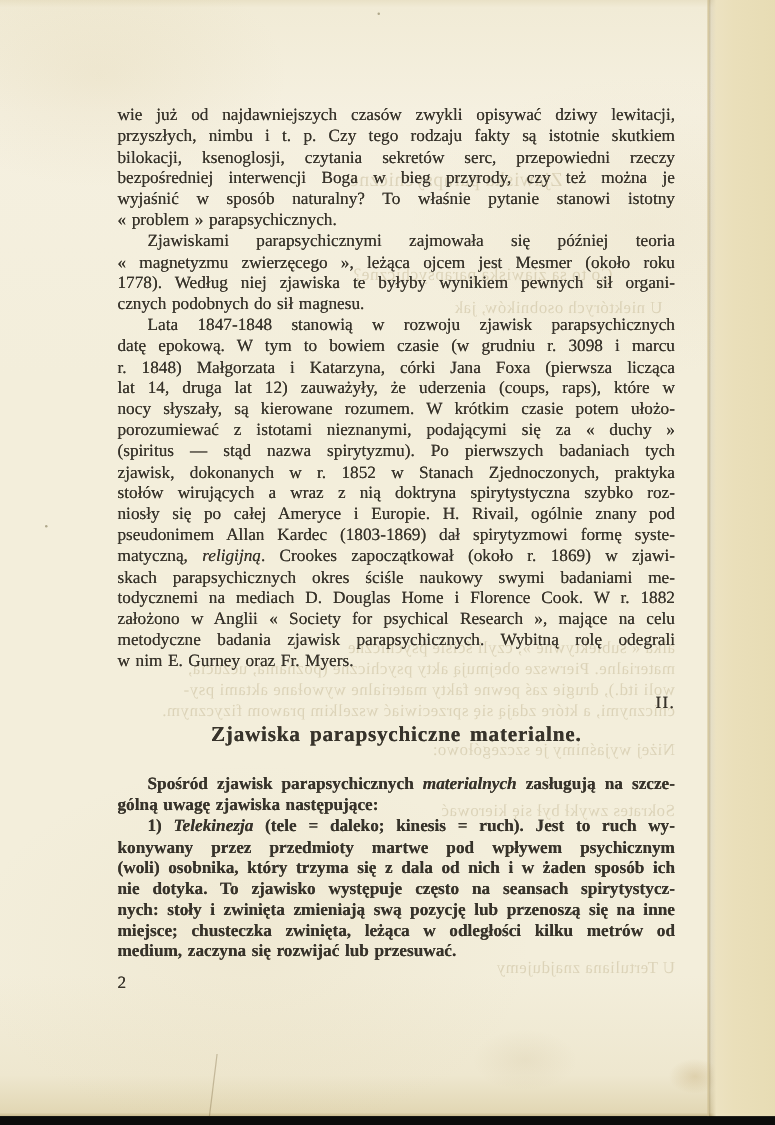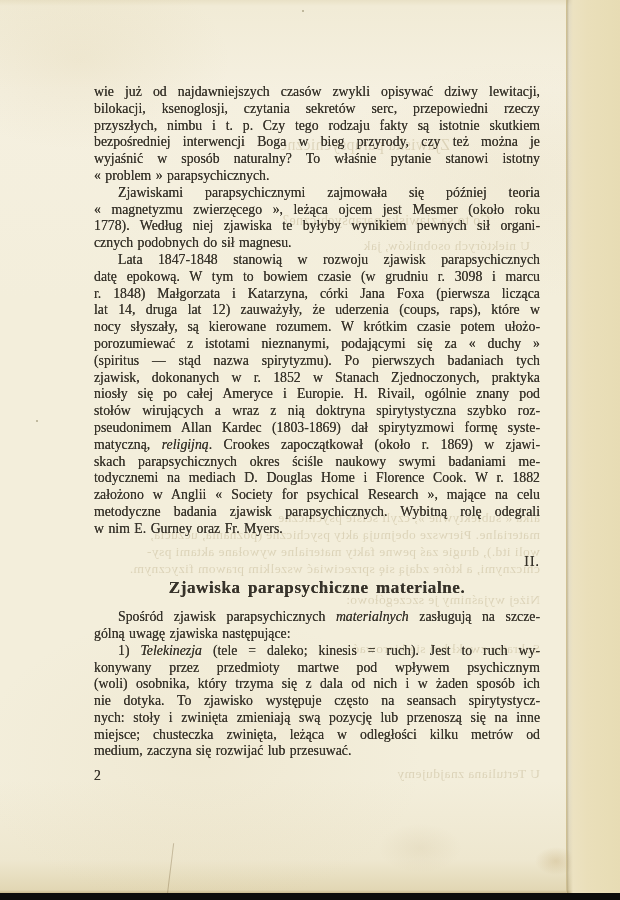--- a/index.html
+++ b/index.html
@@ -53,21 +53,21 @@
   .para{margin:0;}
   .line{text-align:justify;text-align-last:justify;word-spacing:1px;}
   .line.last{text-align-last:auto;}
   .para.indent .line:first-child{padding-left:24px;}
   .line i{font-style:italic;}
   .section-number{margin-top:16px;text-align:right;letter-spacing:1px;}
   .section-heading{
     margin-top:10px;text-align:center;font-weight:bold;
     font-size:17px;letter-spacing:.6px;word-spacing:2.5px;
   }
-  .part2{margin-top:12px;}
+  .part2{margin-top:22px;font-weight:bold;}
   .page-number{margin-top:8px;text-align:left;}
 </style>
 </head>
 <body>
 
 <div class="page">
 
   <div class="ghost-layer">
       <div class="ghost" style="top: 136px; left: 150px; width: 300px; font-size: 16px;">Zjawiska parapsychiczne</div>
       <div class="ghost" style="top: 213px; left: 150px; width: 340px; font-size: 14px;">Co to są zjawiska parapsychiczne?</div>
@@ -78,43 +78,43 @@
       <div class="ghost" style="top: 561px; left: 70px; width: 470px; font-size: 13.5px;">chicznymi, a które zdają się sprzeciwiać wszelkim prawom fizycznym.</div>
       <div class="ghost" style="top: 592px; left: 70px; width: 470px; font-size: 13.5px;">Niżej wyjaśnimy je szczegółowo:</div>
       <div class="ghost" style="top: 641px; left: 70px; width: 470px; font-size: 13.5px;">Sokrates zwykł był się kierować</div>
       <div class="ghost" style="top: 766px; left: 70px; width: 470px; font-size: 13.5px;">U Tertuliana znajdujemy</div>
     </div>
 
   <div class="text-block">
     <div>
         <div class="para">
           <div class="line">wie już od najdawniejszych czasów zwykli opisywać dziwy lewitacji,</div>
+          <div class="line">przyszłych, nimbu i t. p. Czy tego rodzaju fakty są istotnie skutkiem</div>
           <div class="line">bilokacji, ksenoglosji, czytania sekretów serc, przepowiedni rzeczy</div>
-          <div class="line">przyszłych, nimbu i t. p. Czy tego rodzaju fakty są istotnie skutkiem</div>
           <div class="line">bezpośredniej interwencji Boga w bieg przyrody, czy też można je</div>
           <div class="line">wyjaśnić w sposób naturalny? To właśnie pytanie stanowi istotny</div>
           <div class="line last">« problem » parapsychicznych.</div>
         </div>
         <div class="para indent">
           <div class="line">Zjawiskami parapsychicznymi zajmowała się później teoria</div>
           <div class="line">« magnetyzmu zwierzęcego », leżąca ojcem jest Mesmer (około roku</div>
           <div class="line">1778). Według niej zjawiska te byłyby wynikiem pewnych sił organi-</div>
           <div class="line last">cznych podobnych do sił magnesu.</div>
         </div>
         <div class="para indent">
           <div class="line">Lata 1847-1848 stanowią w rozwoju zjawisk parapsychicznych</div>
           <div class="line">datę epokową. W tym to bowiem czasie (w grudniu r. 3098 i marcu</div>
           <div class="line">r. 1848) Małgorzata i Katarzyna, córki Jana Foxa (pierwsza licząca</div>
           <div class="line">lat 14, druga lat 12) zauważyły, że uderzenia (coups, raps), które w</div>
           <div class="line">nocy słyszały, są kierowane rozumem. W krótkim czasie potem ułożo-</div>
           <div class="line">porozumiewać z istotami nieznanymi, podającymi się za « duchy »</div>
           <div class="line">(spiritus — stąd nazwa spirytyzmu). Po pierwszych badaniach tych</div>
           <div class="line">zjawisk, dokonanych w r. 1852 w Stanach Zjednoczonych, praktyka</div>
+          <div class="line">stołów wirujących a wraz z nią doktryna spirytystyczna szybko roz-</div>
           <div class="line">niosły się po całej Ameryce i Europie. H. Rivail, ogólnie znany pod</div>
-          <div class="line">stołów wirujących a wraz z nią doktryna spirytystyczna szybko roz-</div>
           <div class="line">pseudonimem Allan Kardec (1803-1869) dał spirytyzmowi formę syste-</div>
           <div class="line">matyczną, <i>religijną</i>. Crookes zapoczątkował (około r. 1869) w zjawi-</div>
           <div class="line">skach parapsychicznych okres ściśle naukowy swymi badaniami me-</div>
           <div class="line">todycznemi na mediach D. Douglas Home i Florence Cook. W r. 1882</div>
           <div class="line">założono w Anglii « Society for psychical Research », mające na celu</div>
           <div class="line">metodyczne badania zjawisk parapsychicznych. Wybitną rolę odegrali</div>
           <div class="line last">w nim E. Gurney oraz Fr. Myers.</div>
         </div>
       </div>
 

